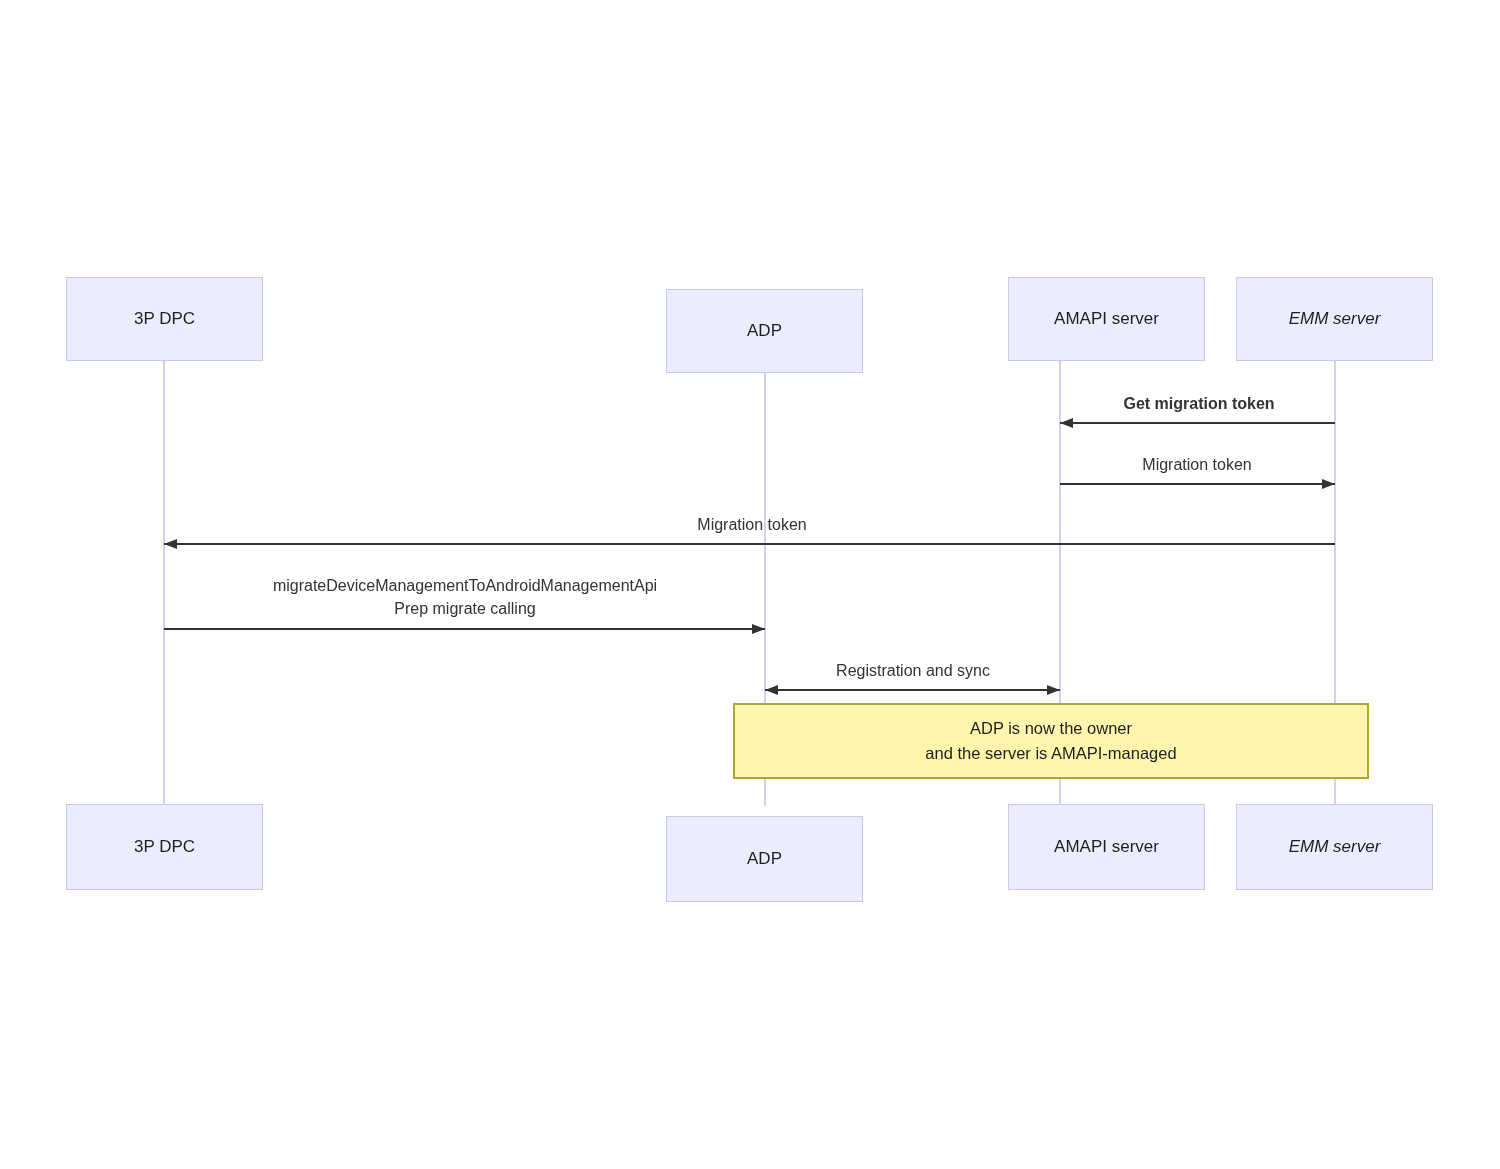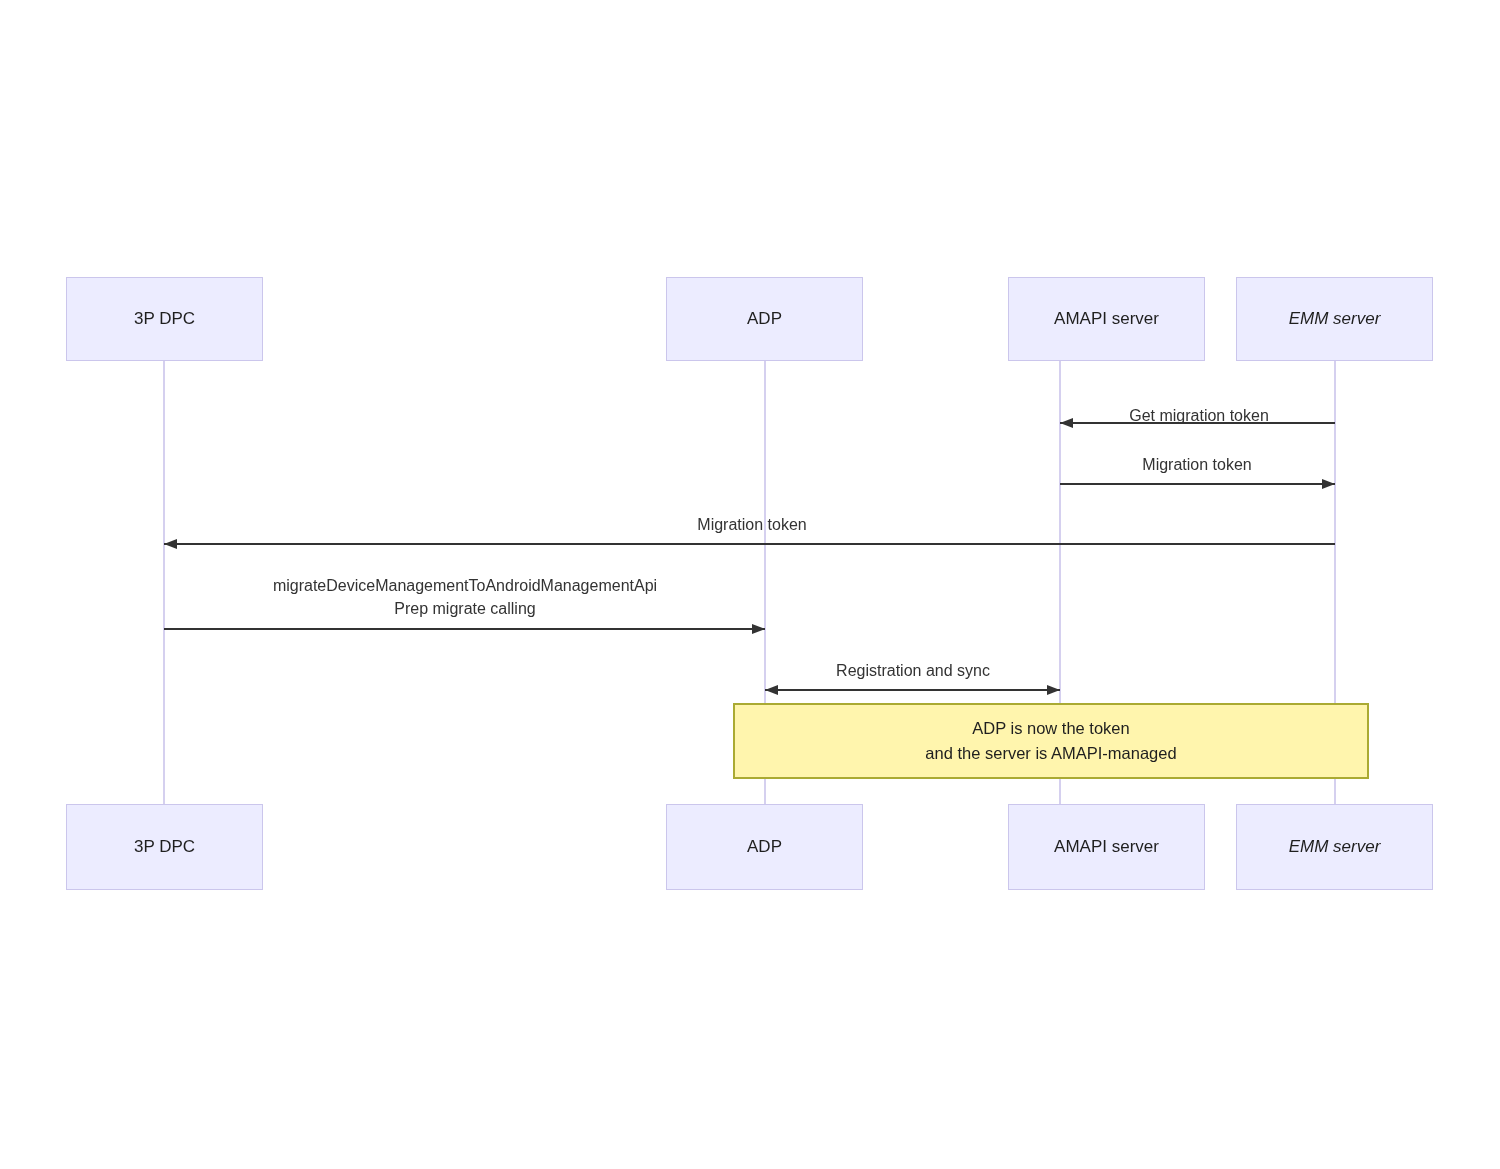--- a/index.html
+++ b/index.html
@@ -24,21 +24,21 @@
     display: flex;
     align-items: center;
     justify-content: center;
     font-size: 17px;
     color: #1f1f1f;
     z-index: 3;
   }
   .row-top    { top: 277px; }
   .row-bottom { top: 804px; height: 86px; }
   .col-1 { left: 66px;   }
-  .col-2 { left: 666px;  }
+  .col-2 { left: 666px; margin-top: 12px;  }
   .col-3 { left: 1008px;  }
   .col-4 { left: 1236px; font-style: italic; }
 
   
   .lifeline {
     position: absolute;
     top: 360px;
     height: 446px;
     width: 2px;
     background: #D5D0EF;
@@ -73,21 +73,21 @@
     font-size: 16px;
     line-height: 23px;
     color: #333333;
     white-space: nowrap;
     text-align: center;
     z-index: 2;
   }
 
   .line1 { left: 1060px; top: 422px; width: 275px; }
   .head1 { left: 1060px; top: 418px; }
-  .lbl1  { left: 1199px; top: 404px; }
+  .lbl1  { left: 1199px; top: 392px; font-weight: bold; }
 
   .line2 { left: 1060px; top: 483px; width: 275px; }
   .head2 { left: 1322px; top: 479px; }
   .lbl2  { left: 1197px; top: 453px; }
 
   .line3 { left: 164px; top: 543px; width: 1171px; }
   .head3 { left: 164px; top: 539px; }
   .lbl3  { left: 752px; top: 513px; }
 
   .line4 { left: 164px; top: 628px; width: 601px; }
@@ -171,21 +171,21 @@
   </div>
 
   <div>
     <div class="msg-label lbl5">Registration and sync</div>
     <div class="msg-line line5"></div>
     <div class="arrowhead points-left head5a"></div>
     <div class="arrowhead points-right head5b"></div>
   </div>
 
   <div class="note">
-    <div>ADP is now the token</div>
+    <div>ADP is now the owner</div>
     <div>and the server is AMAPI-managed</div>
   </div>
 
   <div class="actor row-bottom col-1">
     <span>3P DPC</span>
   </div>
   <div class="actor row-bottom col-2">
     <span>ADP</span>
   </div>
   <div class="actor row-bottom col-3">

